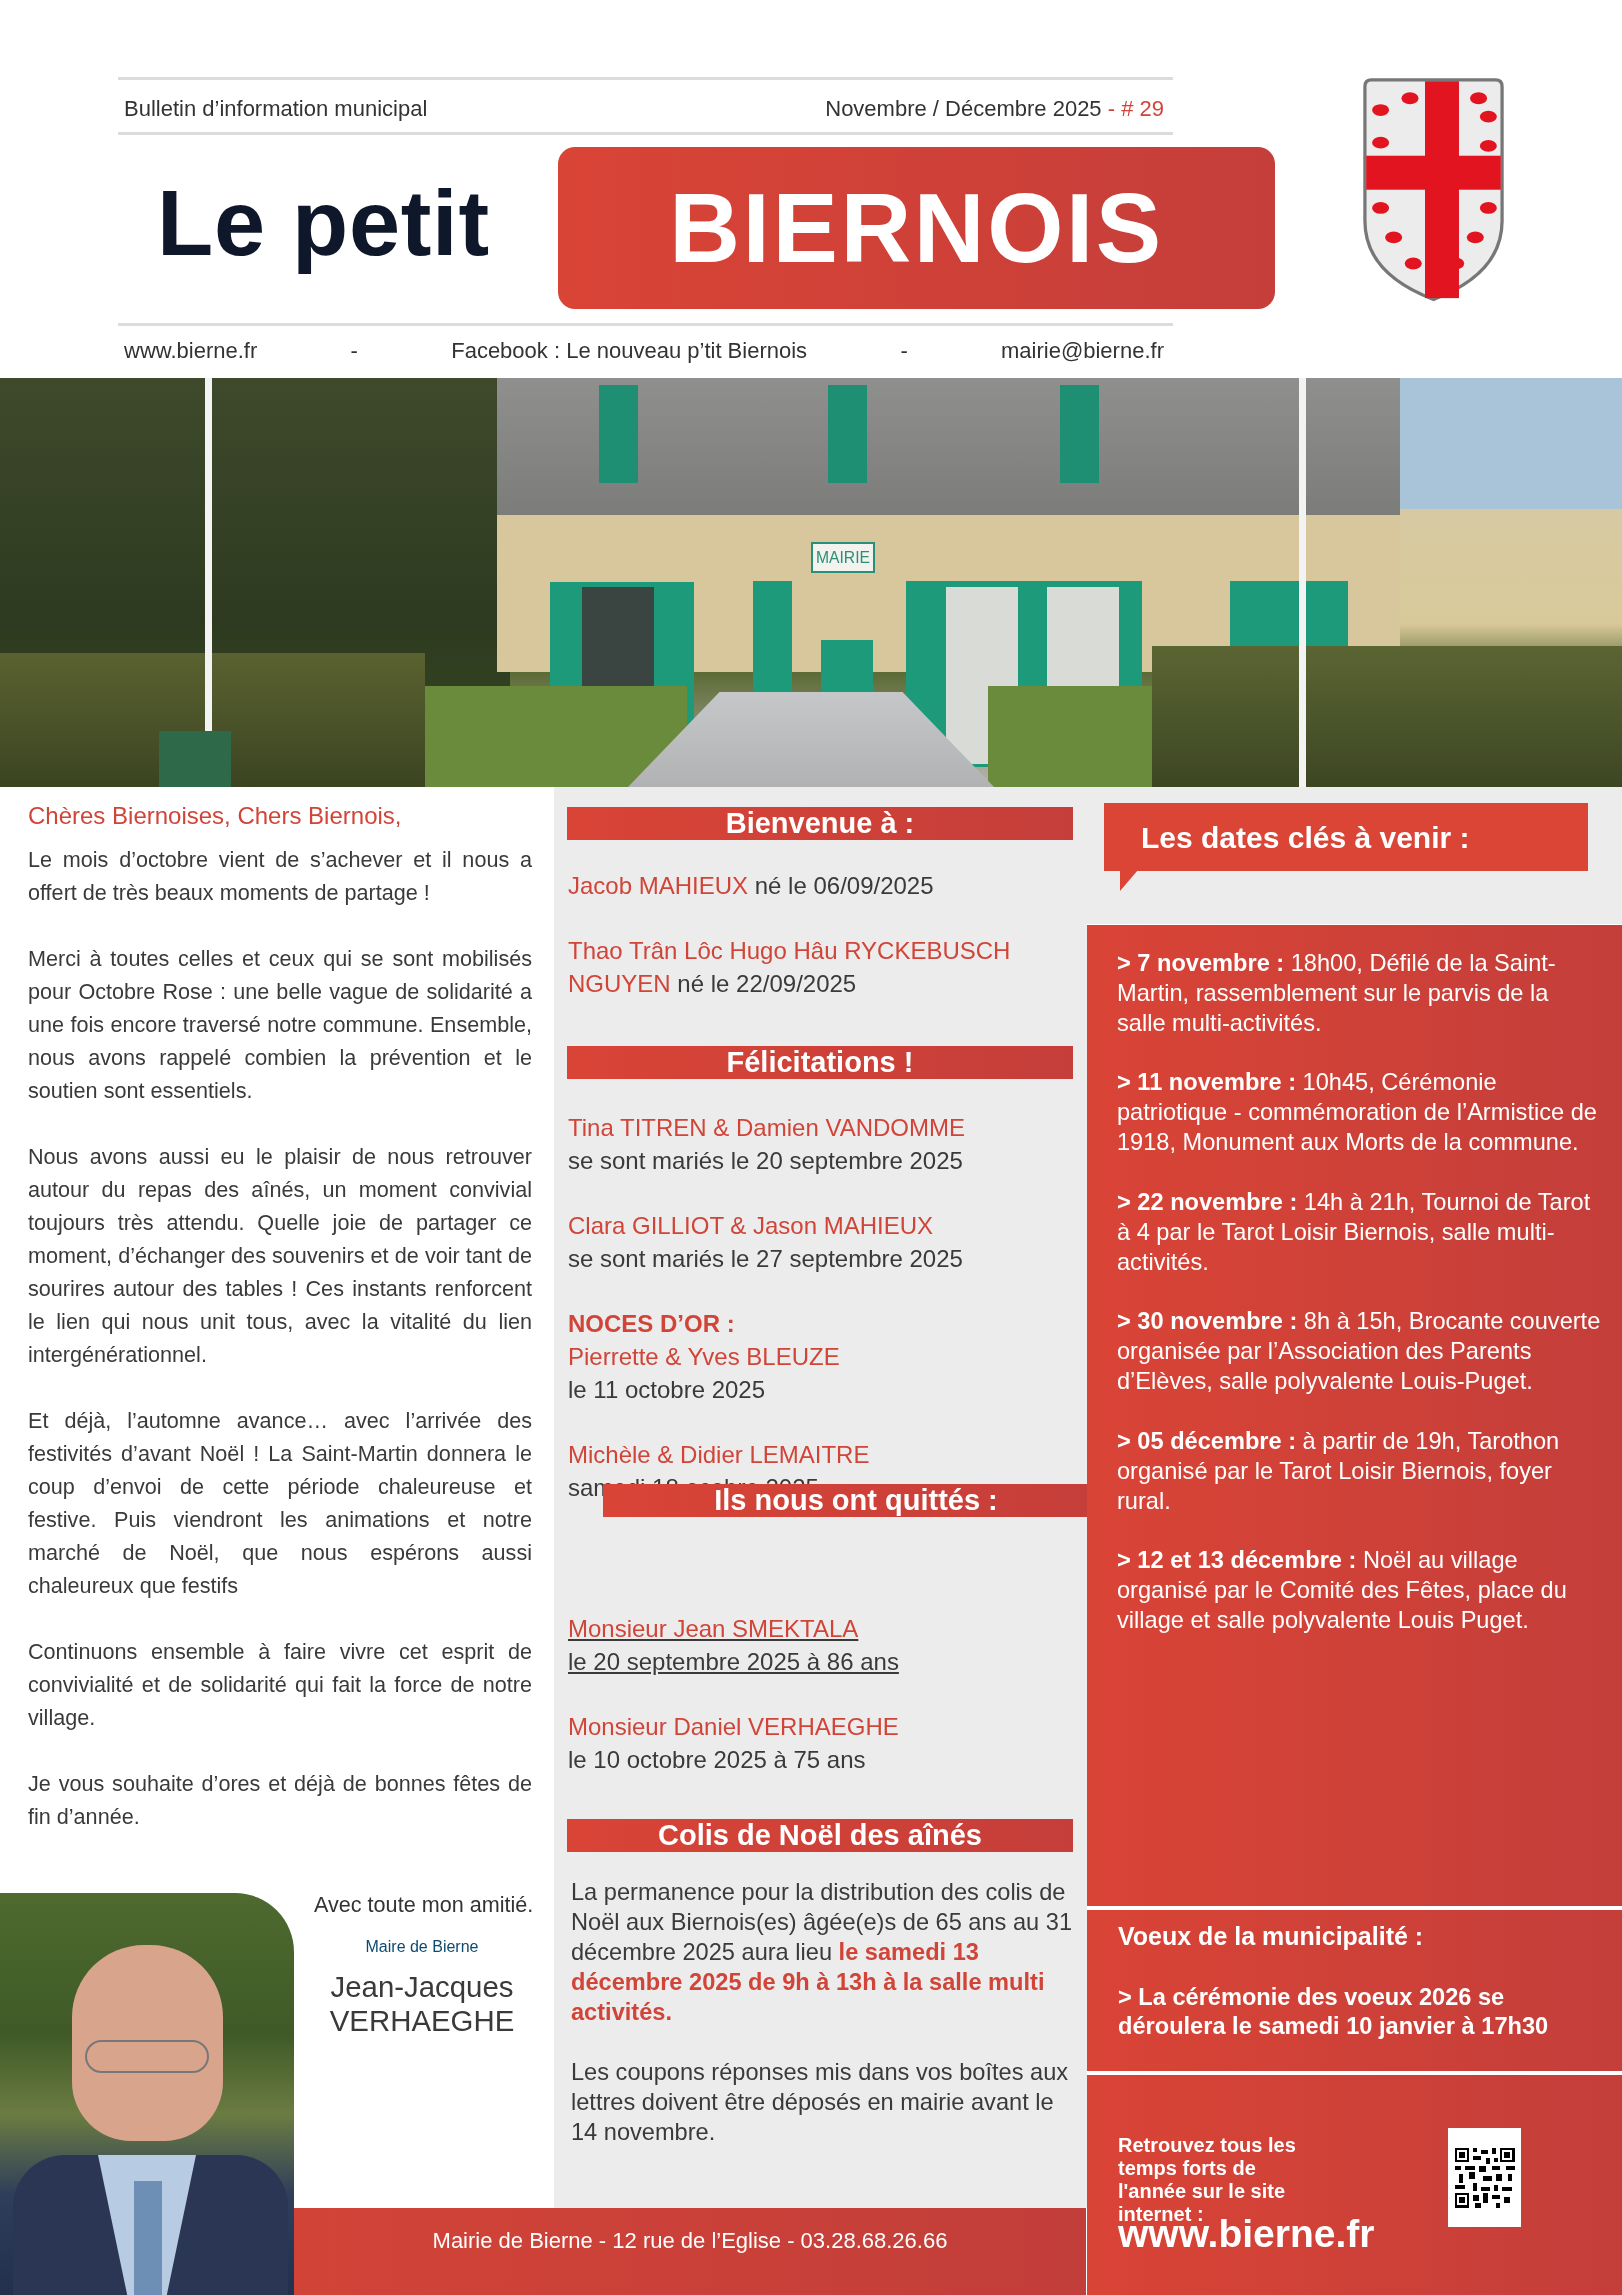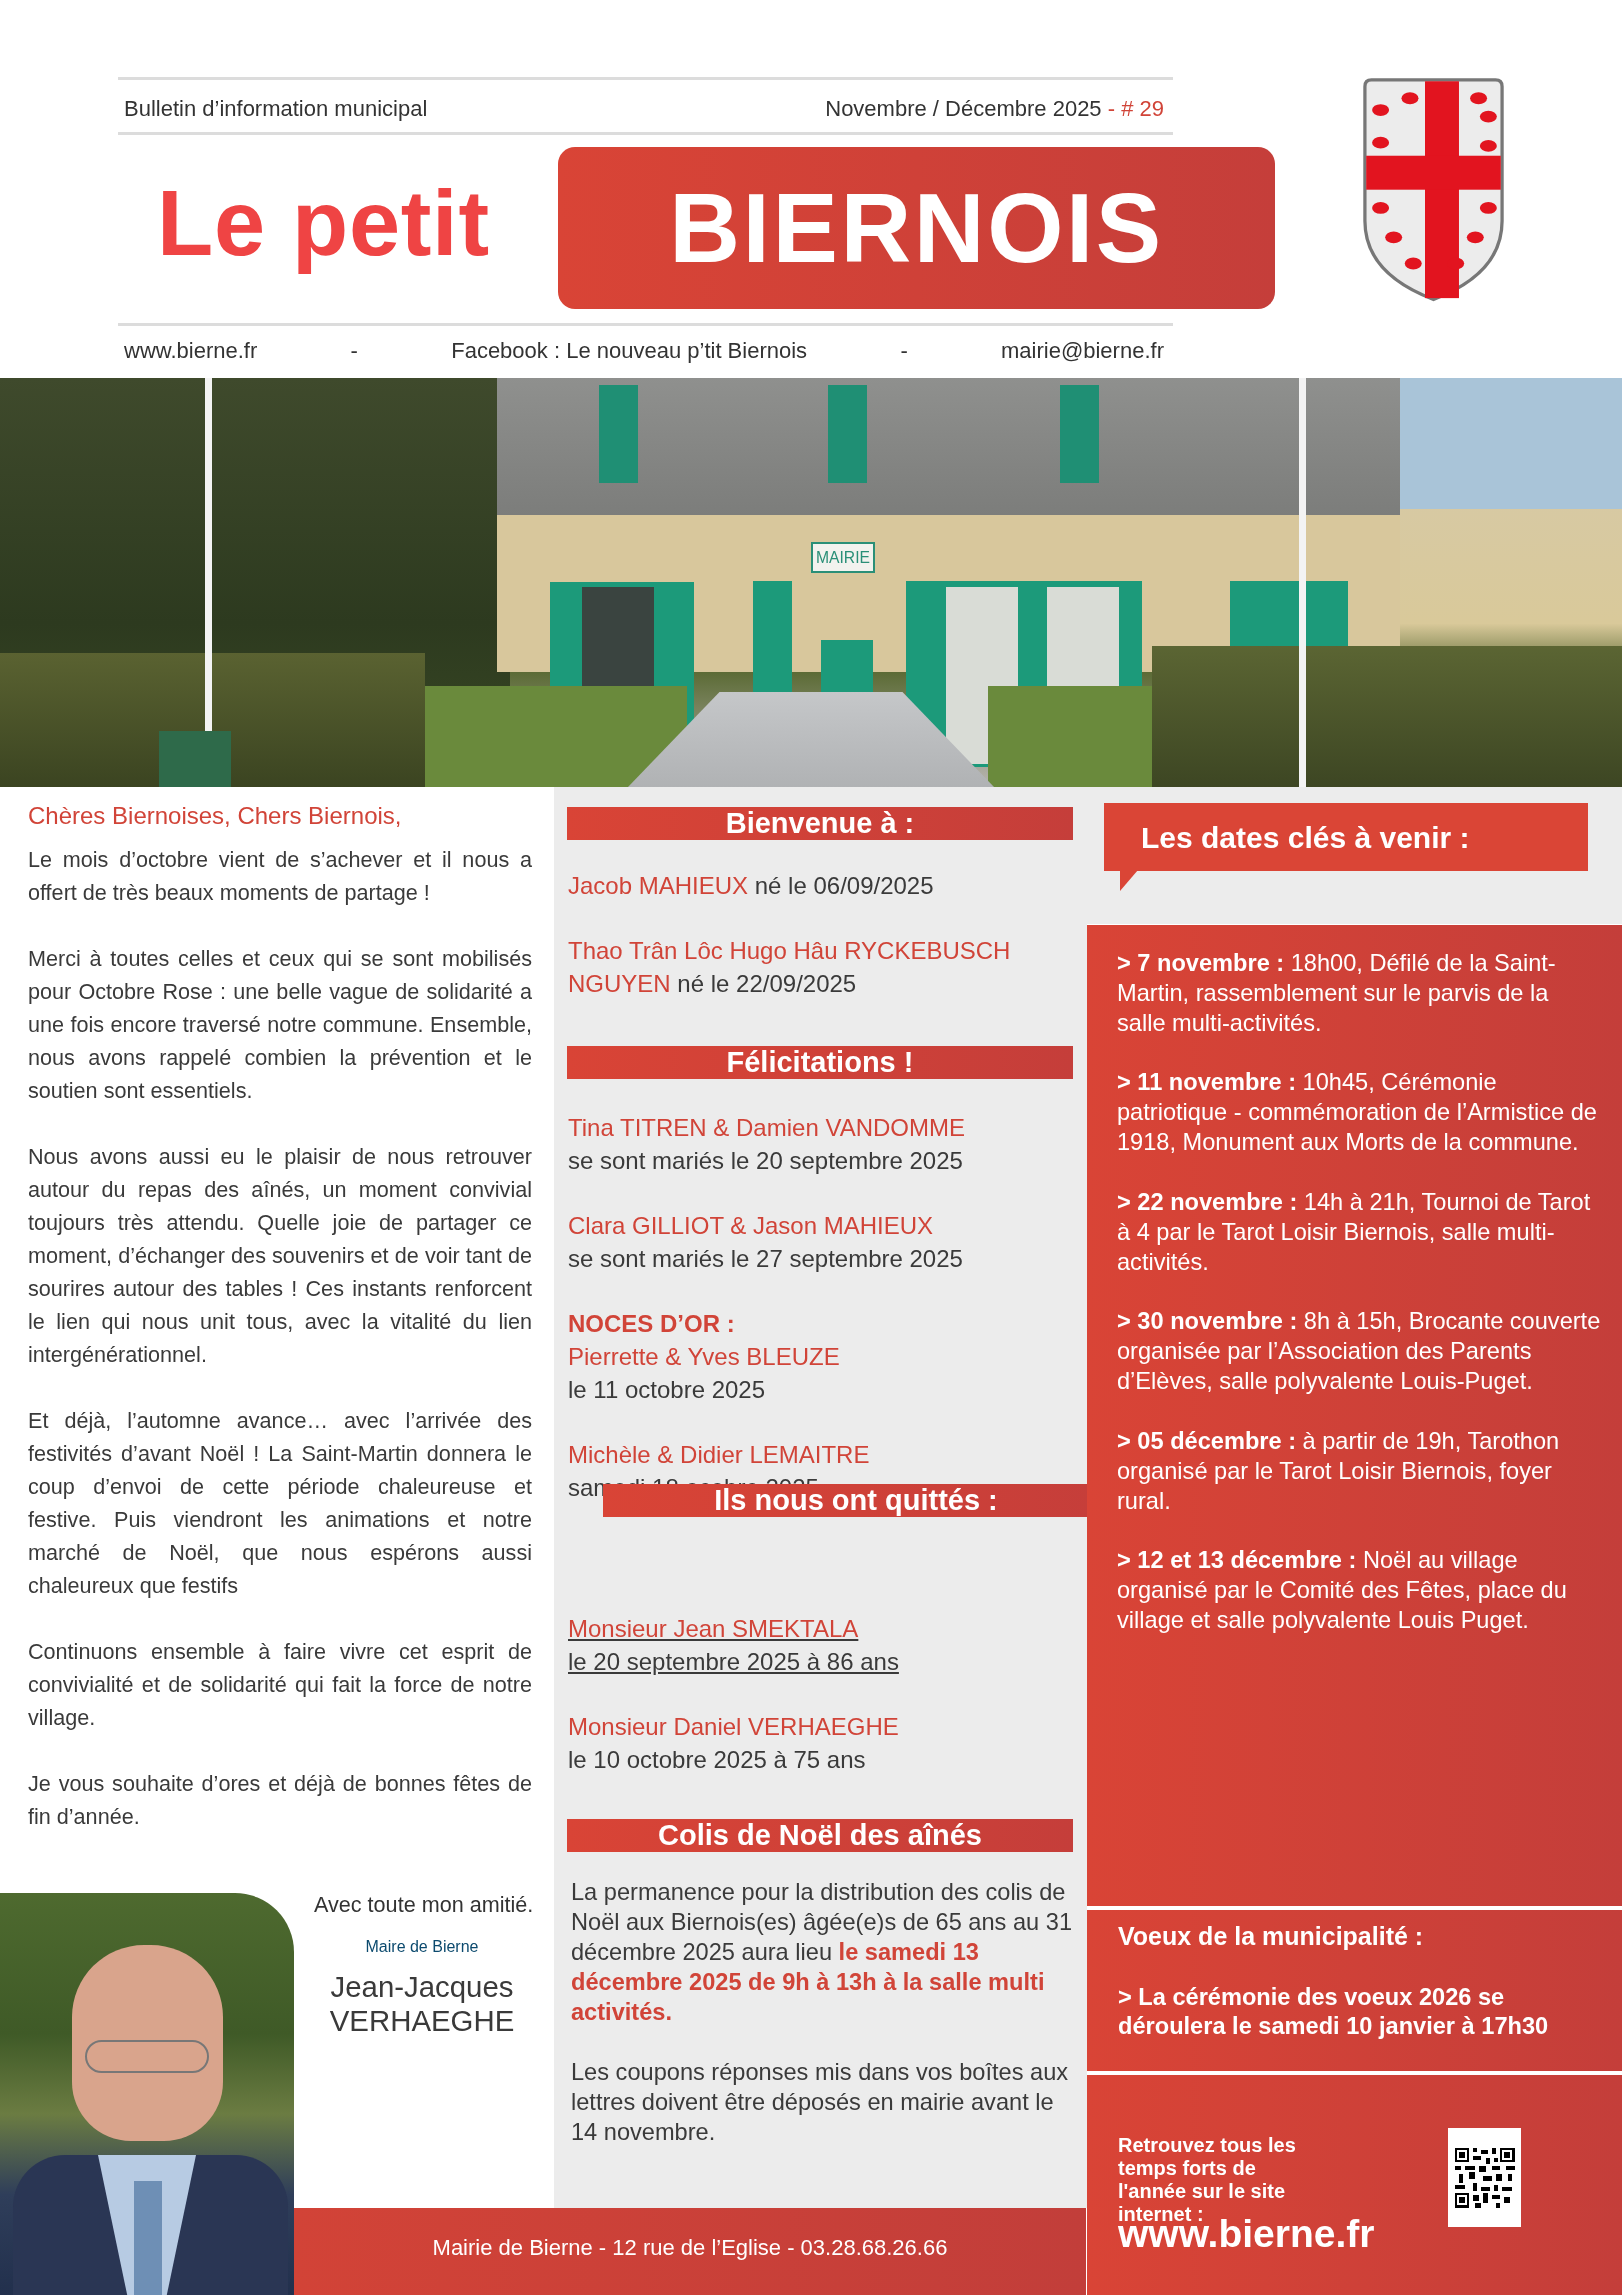--- a/index.html
+++ b/index.html
@@ -5,21 +5,21 @@
   * { box-sizing: border-box; margin: 0; padding: 0; }
   html, body { width: 1623px; height: 2295px; background: #ffffff; overflow: hidden; }
   body { position: relative; font-family: "Liberation Sans", "DejaVu Sans", sans-serif; color: #3a3a3a; }
 
   .abs { position: absolute; }
 
   
   .hr { position: absolute; left: 118px; width: 1055px; height: 2.6px; background: #dcdcdc; }
   .top-meta { position: absolute; left: 124px; top: 92px; width: 1040px; height: 33px; font-size: 22px; color: #333; display: flex; justify-content: space-between; align-items: center; }
   .issue-num { color: #d14438; }
-  .title-left { position: absolute; left: 157px; top: 177px; font-size: 92px; font-weight: bold; color: #ef4444; letter-spacing: 0.7px; line-height: 1; }
+  .title-left { position: absolute; left: 157px; top: 177px; font-size: 92px; font-weight: bold; color: #0f172a; letter-spacing: 0.7px; line-height: 1; }
   .title-box { position: absolute; left: 558px; top: 147px; width: 717px; height: 162px; border-radius: 17px; background: linear-gradient(90deg, #d94436 0%, #c53e3a 100%); display: flex; align-items: center; justify-content: center; }
   .title-box span { font-size: 98px; font-weight: bold; color: #ffffff; letter-spacing: 2.6px; line-height: 1; }
   .contact-row { position: absolute; left: 124px; top: 334px; width: 1040px; height: 33px; font-size: 22px; color: #333; display: flex; justify-content: space-between; align-items: center; }
 
   .crest { position: absolute; left: 1361px; top: 77px; width: 145px; height: 228px; }
 
   
   .hero { position: absolute; left: 0; top: 378px; width: 1623px; height: 409px; overflow: hidden;
           background: linear-gradient(180deg, #8b8c8a 0%, #9a9b98 18%, #d7c9a3 30%, #d9c99a 60%, #5c6b36 72%, #b9b6b2 100%); }
 
@@ -39,21 +39,21 @@
   .section-head { position: absolute; left: 567px; width: 506px; height: 33px; background: linear-gradient(90deg, #d94436 0%, #c53e3a 100%);
                   color: #fff; font-size: 29px; font-weight: bold; text-align: center; line-height: 33px; }
   .entry { position: absolute; left: 568px; width: 504px; font-size: 24px; line-height: 33px; color: #3a3a3a; }
   .red { color: #d14438; }
   .bold { font-weight: bold; }
   .colis-text { position: absolute; left: 571px; top: 1877px; width: 504px; font-size: 23.6px; line-height: 30px; color: #3a3a3a; }
   .colis-text p { margin-bottom: 30px; }
 
   
   .footer { position: absolute; left: 294px; top: 2208px; width: 792px; height: 87px; background: linear-gradient(90deg, #d24337 0%, #c23e3a 100%);
-            color: #fff; font-size: 22px; text-align: center; padding-top: 27px; }
+            color: #fff; font-size: 22px; text-align: center; padding-top: 20px; }
 
   
   .right-bg { position: absolute; left: 1087px; top: 787px; width: 536px; height: 137px; background: #ececec; }
   .bubble { position: absolute; left: 1104px; top: 803px; width: 296px; height: 68px; background: #da4536; color: #fff;
             font-size: 30px; font-weight: bold; padding: 18.3px 0 0 37px; width: 484px; }
   .bubble-tail { position: absolute; left: 1120px; top: 870px; width: 0; height: 0;
                  border-left: 0 solid transparent; border-right: 18.3px solid transparent; border-top: 21px solid #da4536; }
   .dates-box { position: absolute; left: 1087px; top: 925px; width: 536px; height: 982px; background: linear-gradient(90deg, #d94436 0%, #c43e3a 100%); }
   .dates-list { position: absolute; left: 1117px; top: 948px; width: 484px; color: #fff; font-size: 23.6px; line-height: 30px; }
   .dates-list .item { margin-bottom: 29.4px; }

